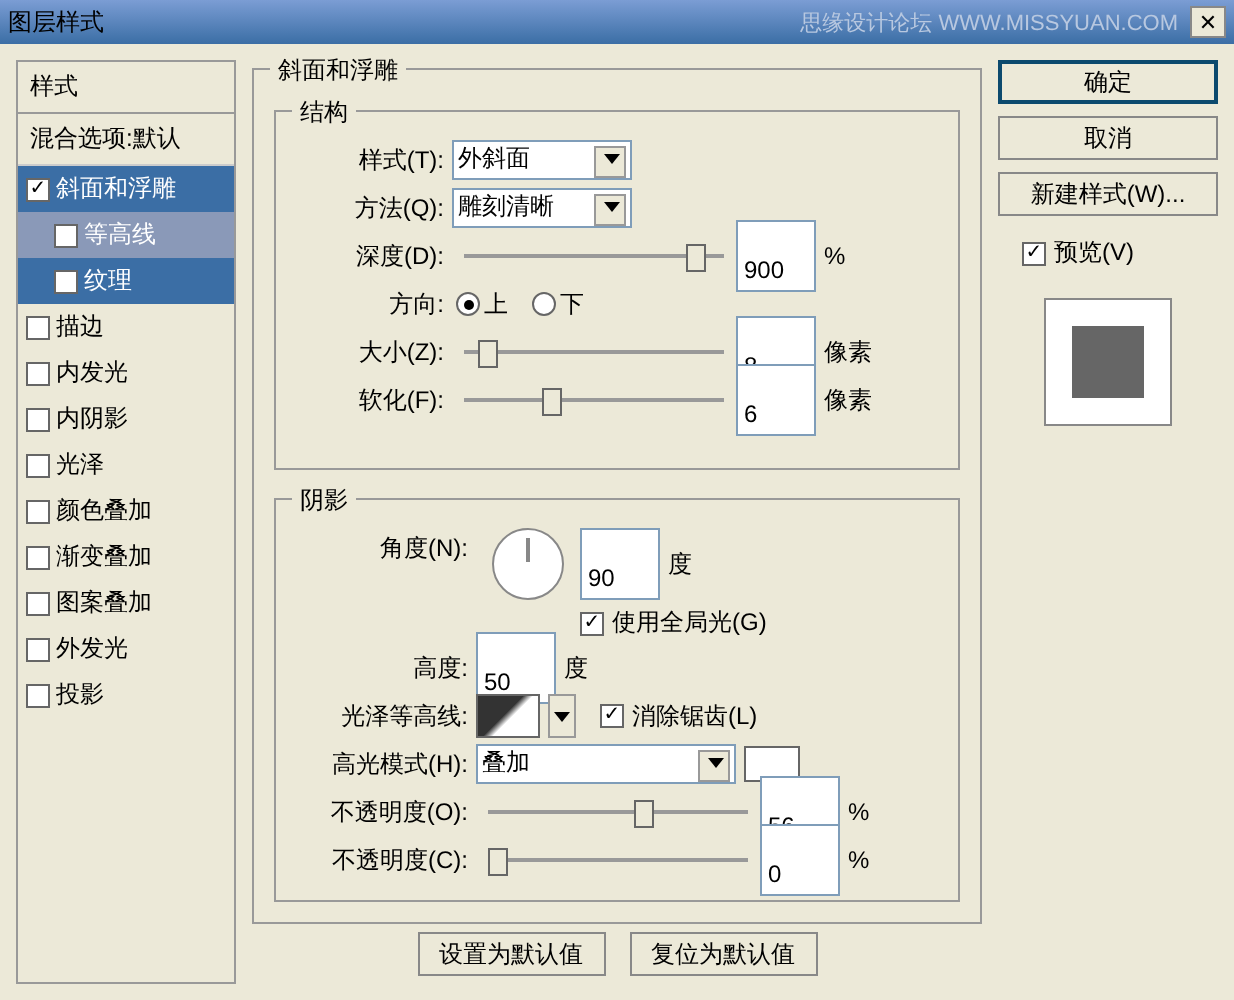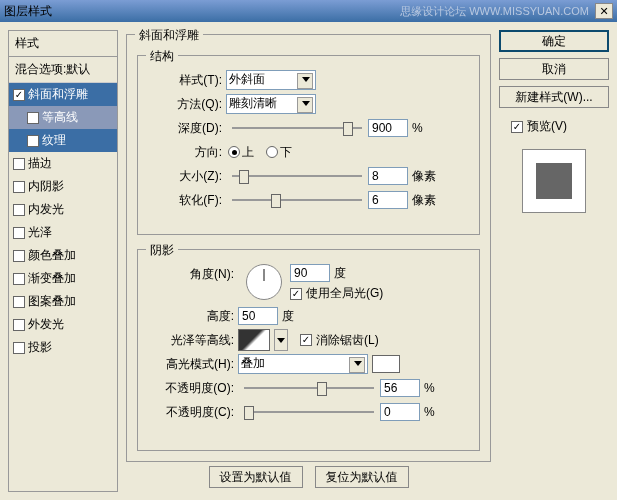--- a/index.html
+++ b/index.html
@@ -29,21 +29,21 @@
 .row{display:flex;align-items:center;margin:4px 0;height:20px}
 .lbl{width:78px;text-align:right;padding-right:4px}
 .lbl2{width:90px;text-align:right;padding-right:4px}
 select,.dropdown{height:20px;border:1px solid #7F9DB9;background:#fff;padding:0 2px;font-size:12px}
 .dropdown{display:inline-flex;position:relative;padding-right:30px}
 .dropdown::after{content:"";position:absolute;right:2px;top:2px;width:14px;height:14px;background:#ECE9D8;border:1px solid #999}
 .dropdown .arrow{position:absolute;right:5px;top:6px;border-left:4px solid transparent;border-right:4px solid transparent;border-top:5px solid #000;z-index:1}
 .slider{flex:1;height:18px;position:relative;margin:0 6px;max-width:130px}
 .slider .track{position:absolute;top:8px;left:0;right:0;height:2px;background:#999}
 .slider .thumb{position:absolute;top:3px;width:10px;height:14px;background:#ECE9D8;border:1px solid #666}
-.numbox{width:40px;height:18px;border:1px solid #7F9DB9;background:#fff;text-align:left;padding:1px 3px}
+.numbox{width:40px;height:18px;border:1px solid #7F9DB9;background:#fff;text-align:left;padding:17px 3px}
 .unit{margin-left:4px}
 .radio{width:12px;height:12px;border:1px solid #666;border-radius:50%;background:#fff;display:inline-flex;align-items:center;justify-content:center;margin:0 2px}
 .radio.on::after{content:"";width:5px;height:5px;background:#000;border-radius:50%}
 .angle-wheel{width:36px;height:36px;border:1px solid #888;border-radius:50%;background:#fff;position:relative;margin:0 8px}
 .angle-wheel::after{content:"";position:absolute;top:4px;left:50%;width:2px;height:12px;background:#888;transform-origin:bottom;transform:translateX(-50%)}
 .gloss-contour{width:32px;height:22px;border:1px solid #666;background:linear-gradient(135deg,#333 0%,#333 45%,#fff 55%,#fff 100%);margin-right:4px}
 .gloss-dd{width:14px;height:22px;border:1px solid #999;background:#ECE9D8;display:inline-flex;align-items:center;justify-content:center}
 .gloss-dd::after{content:"";border-left:4px solid transparent;border-right:4px solid transparent;border-top:5px solid #000}
 .swatch{width:28px;height:18px;border:1px solid #666;margin-left:4px}
 .btn{height:22px;padding:0 10px;background:#ECE9D8;border:1px solid #888;cursor:pointer;display:inline-flex;align-items:center;justify-content:center}
@@ -82,25 +82,25 @@
     <div class="left-item sub selected">
         <span class="chk"></span>
         <span>纹理</span>
       </div>
     <div class="left-item">
         <span class="chk"></span>
         <span>描边</span>
       </div>
     <div class="left-item">
         <span class="chk"></span>
+        <span>内发光</span>
+      </div>
+    <div class="left-item">
+        <span class="chk"></span>
         <span>内阴影</span>
-      </div>
-    <div class="left-item">
-        <span class="chk"></span>
-        <span>内发光</span>
       </div>
     <div class="left-item">
         <span class="chk"></span>
         <span>光泽</span>
       </div>
     <div class="left-item">
         <span class="chk"></span>
         <span>颜色叠加</span>
       </div>
     <div class="left-item">

